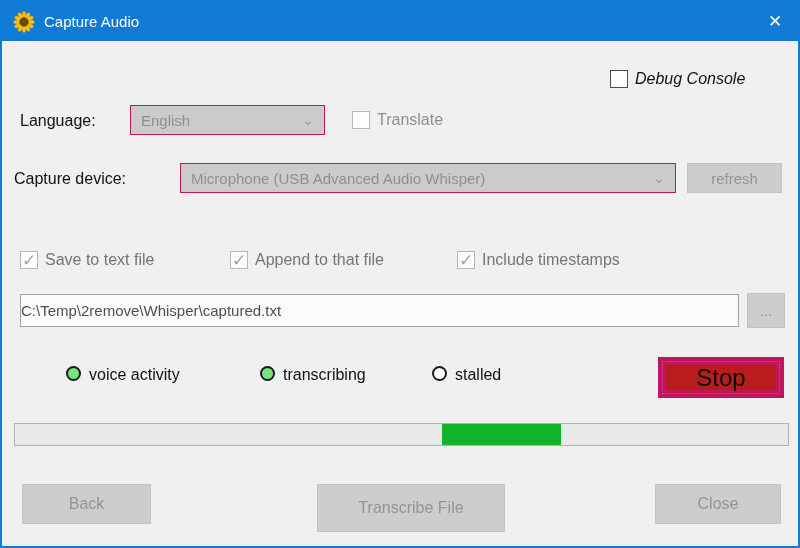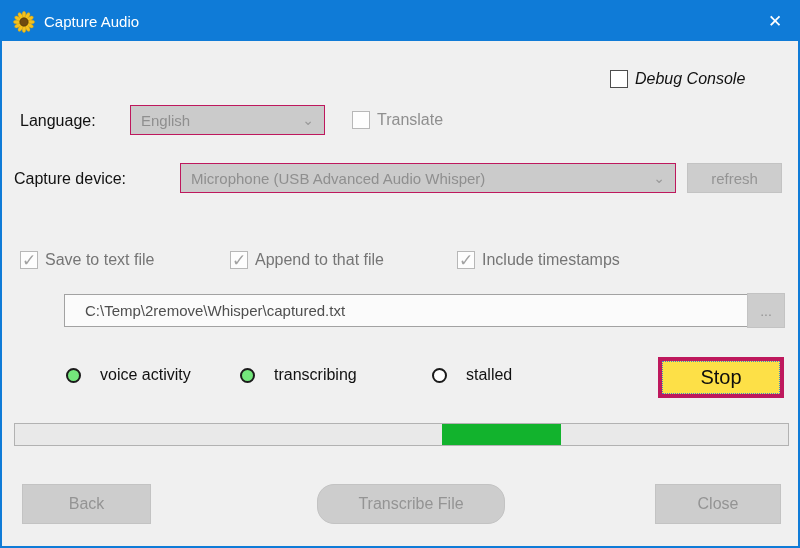--- a/index.html
+++ b/index.html
@@ -42,33 +42,33 @@
   }
   .cb.dis { border-color:#b7b7b7; background:#fdfdfd; }
   .cb.checked::after {
     content:"\2713"; position:absolute; left:1px; top:-2px;
     color:#a2a2a2; font-size:17px;
   }
   .row { display:flex; align-items:center; gap:7px; }
 
   .field {
     background:#fbfbfb; border:1px solid #a2a2a2; color:#4f4f4f;
-    font-size:15px; padding:0 20px; display:flex; align-items:center;margin-left:44px;
+    font-size:15px; padding:0 0; display:flex; align-items:center;
   }
 
   .ind { width:15px; height:15px; border:2px solid #1b1b1b; border-radius:50%; flex:0 0 auto; }
   .ind.on  { background:#74e67c; }
   .ind.off { background:#ffffff; }
-  .ind-row { display:flex; align-items:center; gap:19px; }
+  .ind-row { display:flex; align-items:flex-start; gap:8px; }
   .ind-row .lbl-black { font-size:16px; }
 
   .stop-btn {
-    background:#fde047; border:4px solid #be185d;
+    background:#b91c1c; border:8px solid #be185d;
     outline:1px dotted #4186c5; outline-offset:-5px;
-    color:#0d0d0d; font-size:20px;
+    color:#0d0d0d; font-size:24px;
     display:flex; align-items:center; justify-content:center;
   }
 
   .progress {
     background:#e9e9e9; border:1px solid #b2b2b2; position:absolute; overflow:hidden;
   }
   .progress .block { position:absolute; top:0; bottom:0; background:#12b32d; }
 </style>
 </head>
 <body>
@@ -136,31 +136,31 @@
 
   <div class="abs field" style="left:18px; top:292px; width:719px; height:33px;">
     <span>C:\Temp\2remove\Whisper\captured.txt</span>
   </div>
   <div class="abs btn-disabled" style="left:745px; top:291px; width:38px; height:35px; font-size:14px;">...</div>
 
   <div class="abs ind-row" style="left:64px; top:364px;">
     <span class="ind on"></span>
     <span class="lbl-black">voice activity</span>
   </div>
-  <div class="abs ind-row" style="left:238px; top:364px;">
+  <div class="abs ind-row" style="left:258px; top:364px;">
     <span class="ind on"></span>
     <span class="lbl-black">transcribing</span>
   </div>
   <div class="abs ind-row" style="left:430px; top:364px;">
     <span class="ind off"></span>
     <span class="lbl-black">stalled</span>
   </div>
   <div class="abs stop-btn" style="left:656px; top:355px; width:126px; height:41px;">Stop</div>
 
   <div class="progress" style="left:12px; top:421px; width:775px; height:23px;">
     <div class="block" style="left: 55.2%; width: 15.4%; background: rgb(18, 179, 45);"></div>
   </div>
 
   <div class="abs btn-disabled" style="left:20px; top:482px; width:129px; height:40px;">Back</div>
-  <div class="abs btn-disabled" style="left:315px; top:482px; width:188px; height:40px;border-radius:17px;">Transcribe File</div>
+  <div class="abs btn-disabled" style="left:315px; top:482px; width:188px; height:48px;">Transcribe File</div>
   <div class="abs btn-disabled" style="left:653px; top:482px; width:126px; height:40px;">Close</div>
 
 </div>
 
 </body></html>

